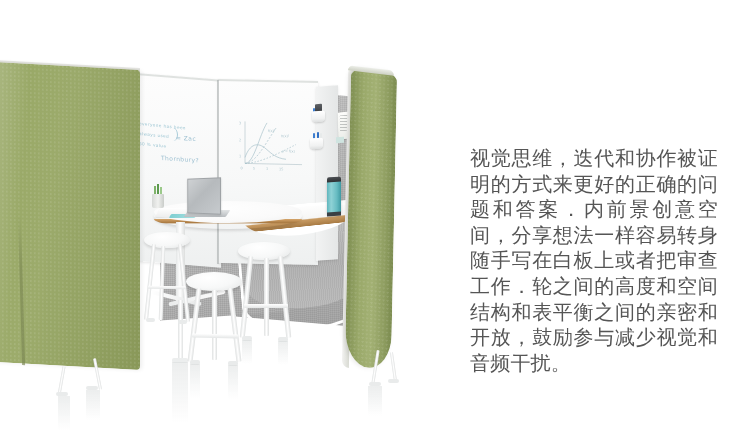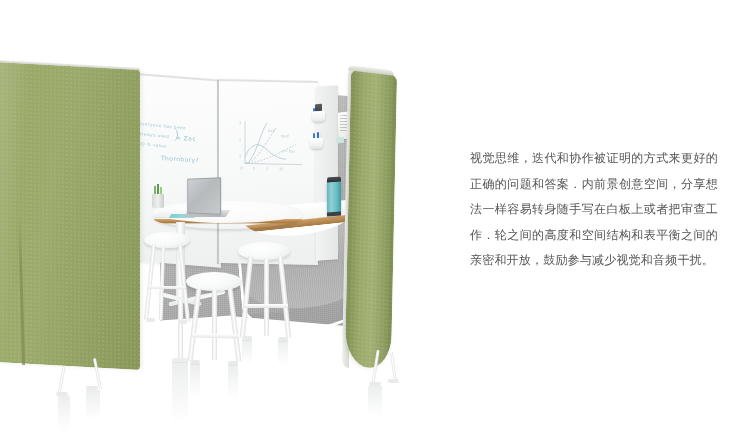--- a/index.html
+++ b/index.html
@@ -356,21 +356,21 @@
   
   #copy {
     position: absolute;
     left: 470px;
     top: 146px;
     width: 248px;
   }
   #copy p {
     margin: 0;
     color: #555555;
-    font-size: 12px;
+    font-size: 20px;
     line-height: 25.6px;
     letter-spacing: .2px;
     text-align: justify;
     font-family: "DejaVu Sans", "Liberation Sans", sans-serif;
   }
 </style>
 </head>
 <body>
 
 <div id="page">

